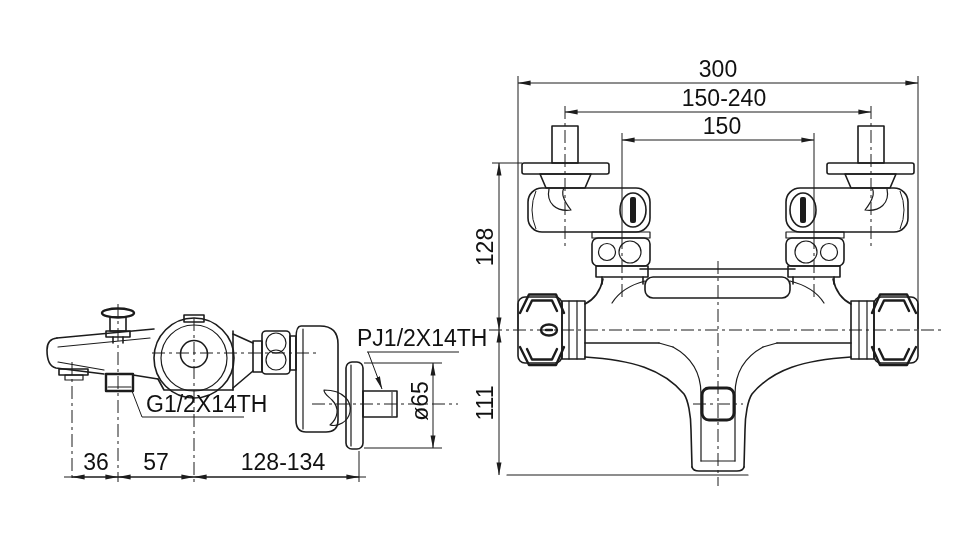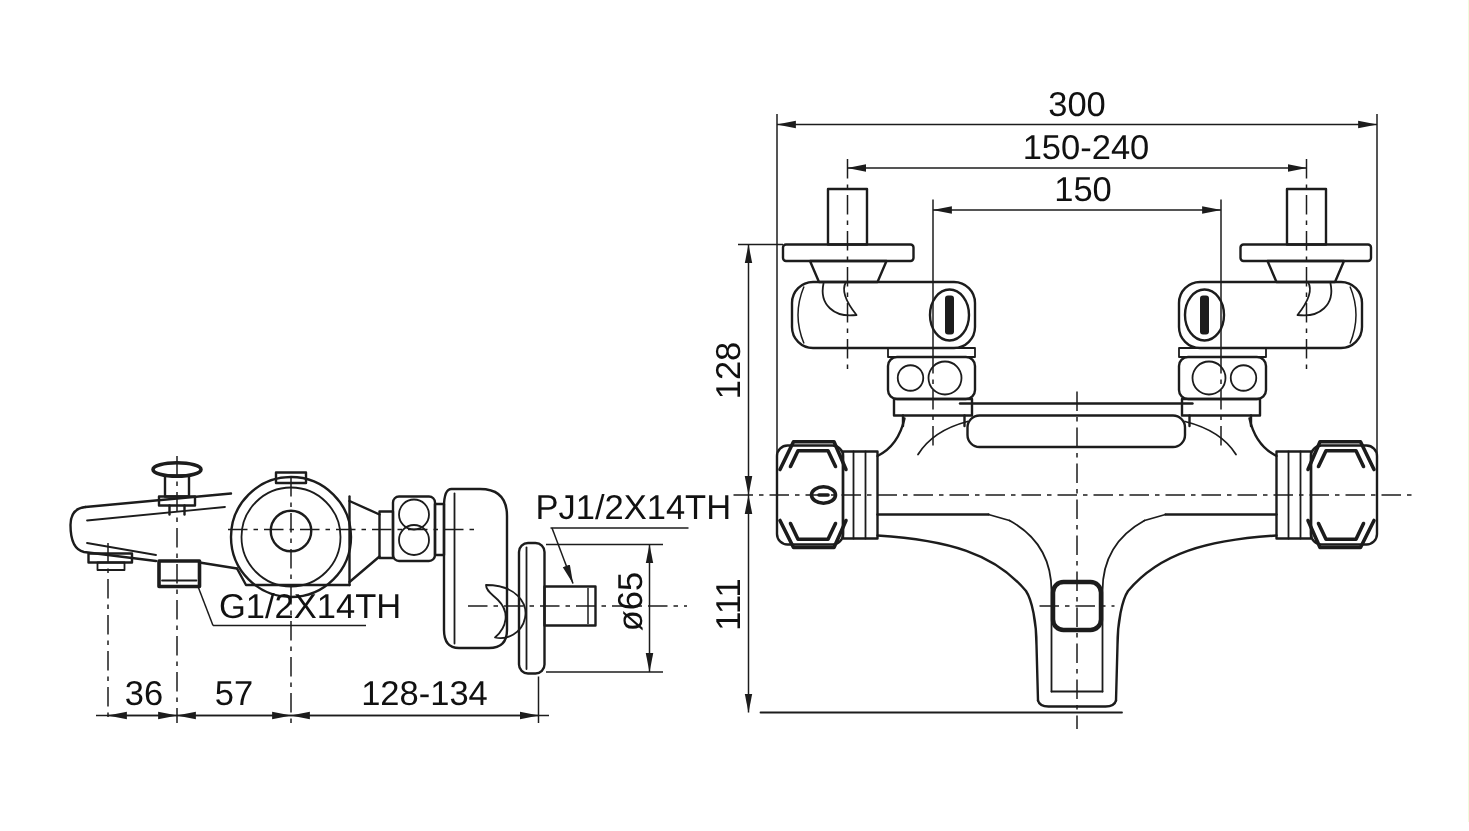--- a/index.html
+++ b/index.html
@@ -1,16 +1,16 @@
 <!DOCTYPE html>
 <html><head>
 <meta charset="utf-8">
 <style>
   html,body{margin:0;padding:0;background:#ffffff;}
-  .stage{position:relative;width:979px;height:548px;background:#bef264;overflow:hidden;
+  .stage{position:relative;width:979px;height:548px;background:#e5e5e5;overflow:hidden;
          font-family:"Liberation Sans", sans-serif;}
   svg{display:block;}
   .obj{fill:none;stroke:#1c1c1c;stroke-width:1.6;stroke-linecap:round;stroke-linejoin:round;}
   .obj13{fill:none;stroke:#1c1c1c;stroke-width:1.2;stroke-linecap:round;stroke-linejoin:round;}
   .thick{fill:none;stroke:#1c1c1c;stroke-width:2.4;stroke-linecap:round;stroke-linejoin:round;}
   .xthick{fill:none;stroke:#1c1c1c;stroke-width:3;stroke-linejoin:round;}
   .thin{fill:none;stroke:#1c1c1c;stroke-width:1;}
   .cl{fill:none;stroke:#1c1c1c;stroke-width:1;stroke-dasharray:13 4 3 4;}
   .dimtxt{font-size:23px;fill:#111;}
   .slot{fill:#1c1c1c;stroke:none;}

